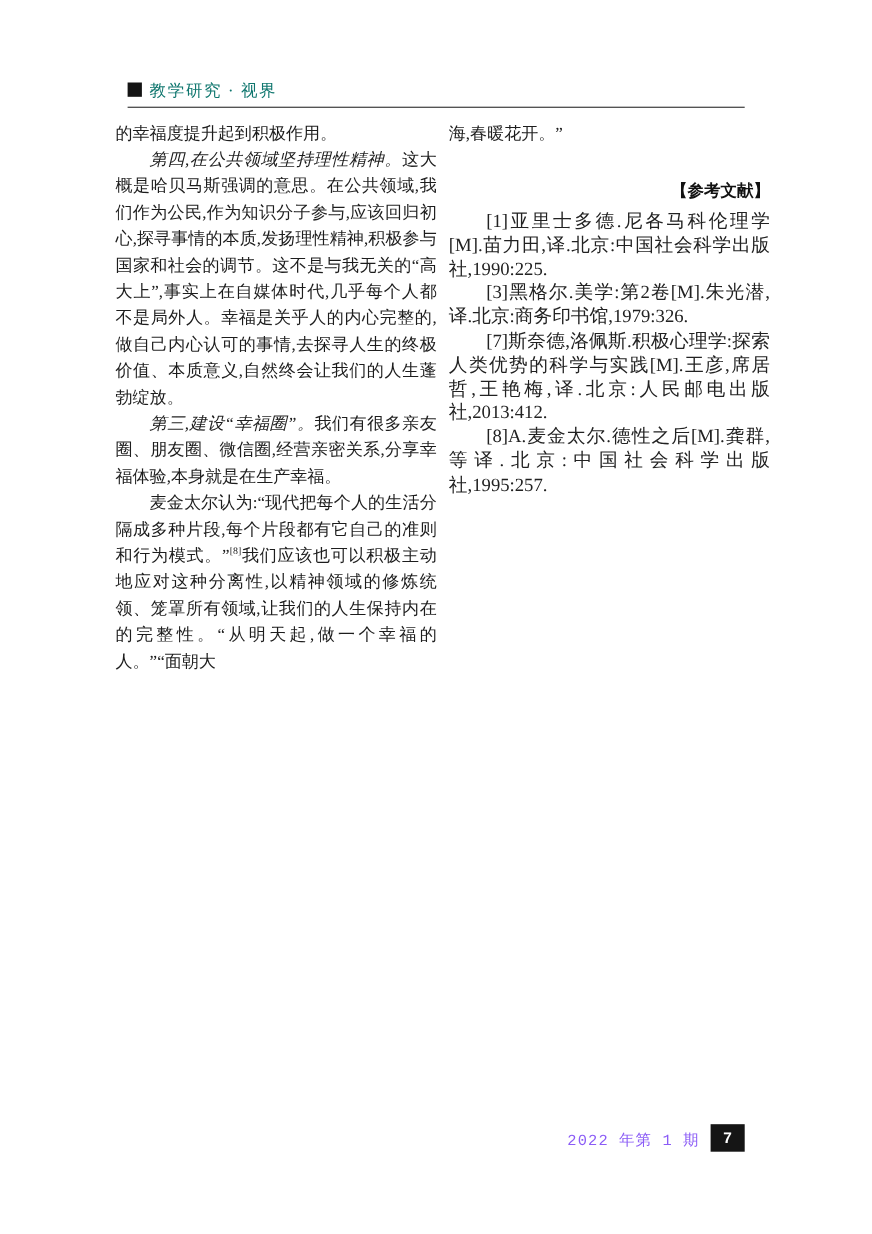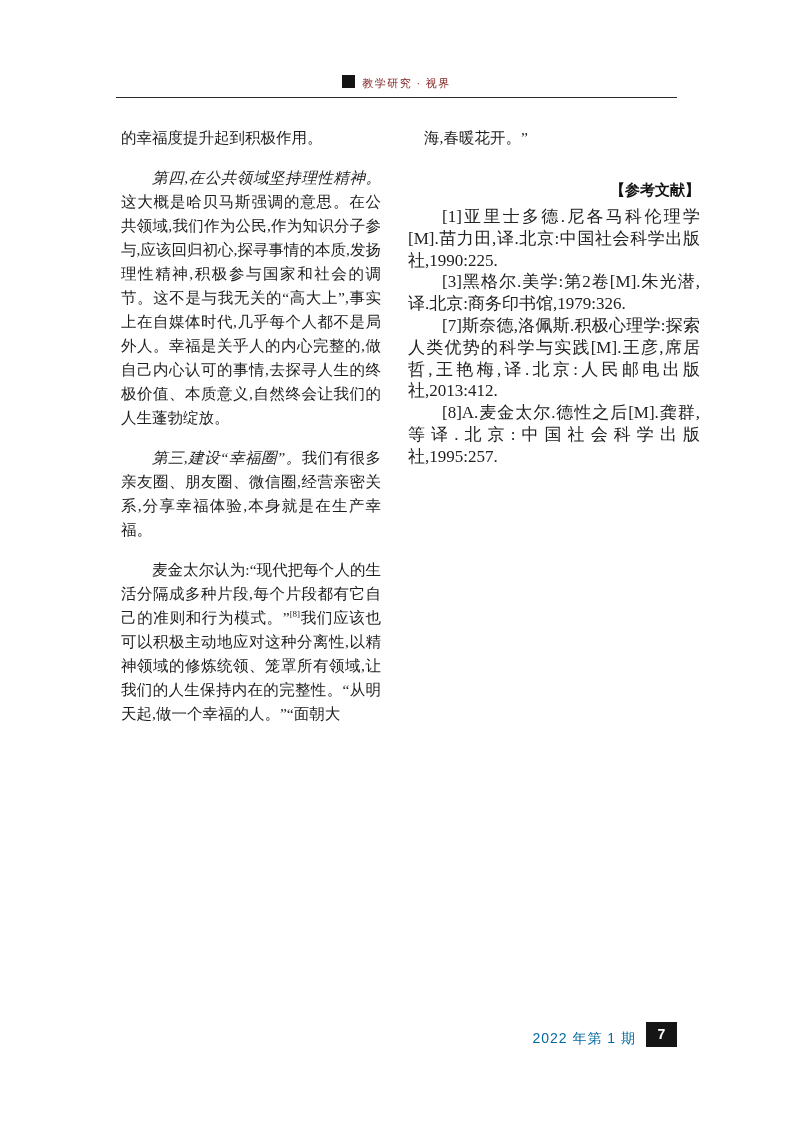--- a/index.html
+++ b/index.html
@@ -16,25 +16,25 @@
     font-family: "Liberation Serif", serif;
     color: #1d1d1d;
   }
 
   
   .header {
     position: absolute;
     top: 74px;
     left: 116px;
     right: 116px;
-    text-align: center;
-    font-size: 11px;
+    text-align: left;
+    font-size: 15px;
     line-height: 18px;
     letter-spacing: 1.5px;
-    color: #7f1d1d;
+    color: #0f766e;
     white-space: nowrap;
   }
   .header .marker {
     display: inline-block;
     width: 13px;
     height: 13px;
     background: #141414;
     margin-right: 7px;
     vertical-align: -1px;
   }
@@ -52,21 +52,21 @@
     position: absolute;
     top: 110px;
     width: 292px;
     text-align: justify;
     text-justify: inter-ideograph;
   }
   .col-left  { left: 105px; }
   .col-right { left: 408px; }
 
   .body-text p {
-    margin: 16px;
+    margin: 0;
     font-size: 15.5px;
     line-height: 24px;
     color: #1d1d1d;
   }
   p.indent { text-indent: 2em; }
   .lead {
     font-style: italic;   
   }
   sup.ref-mark {
     font-size: 9px;
@@ -101,25 +101,25 @@
     letter-spacing: 1.5px;
     text-indent: 2em;
     color: #1d1d1d;
   }
 
   
   .footer-issue {
     position: absolute;
     top: 1029px;
     right: 157px;
-    font-family: Liberation Sans, sans-serif;
+    font-family: Liberation Mono, monospace;
     font-size: 14px;
     line-height: 18px;
     letter-spacing: 1px;
-    color: #0369a1;
+    color: #8b5cf6;
     white-space: nowrap;
   }
   .footer-pagebox {
     position: absolute;
     top: 1022px;
     right: 116px;
     width: 31px;
     height: 25px;
     background: #151515;
     color: #ffffff;

